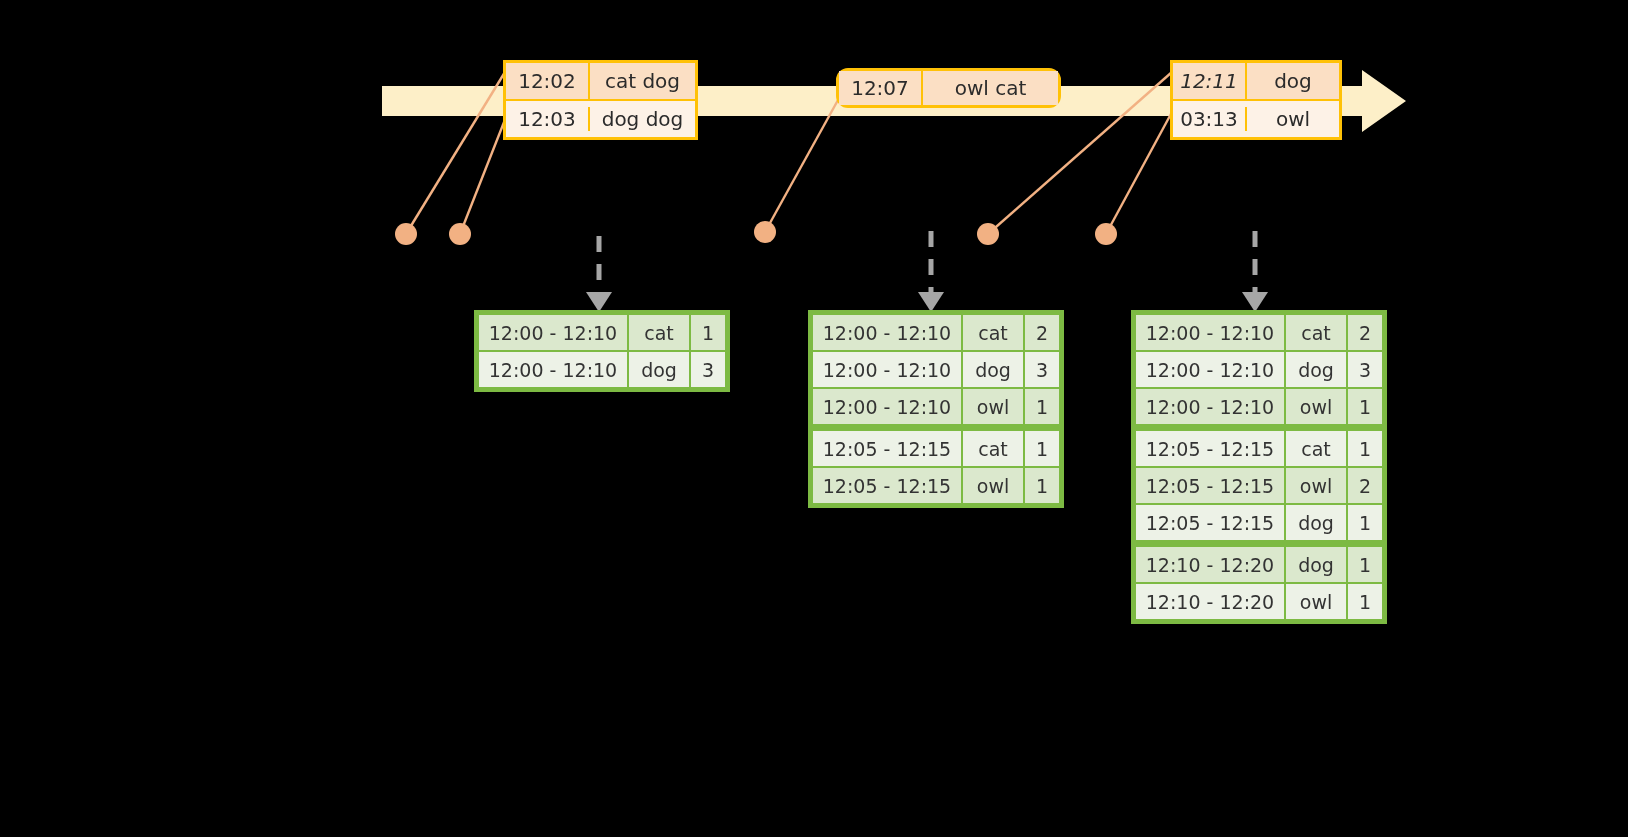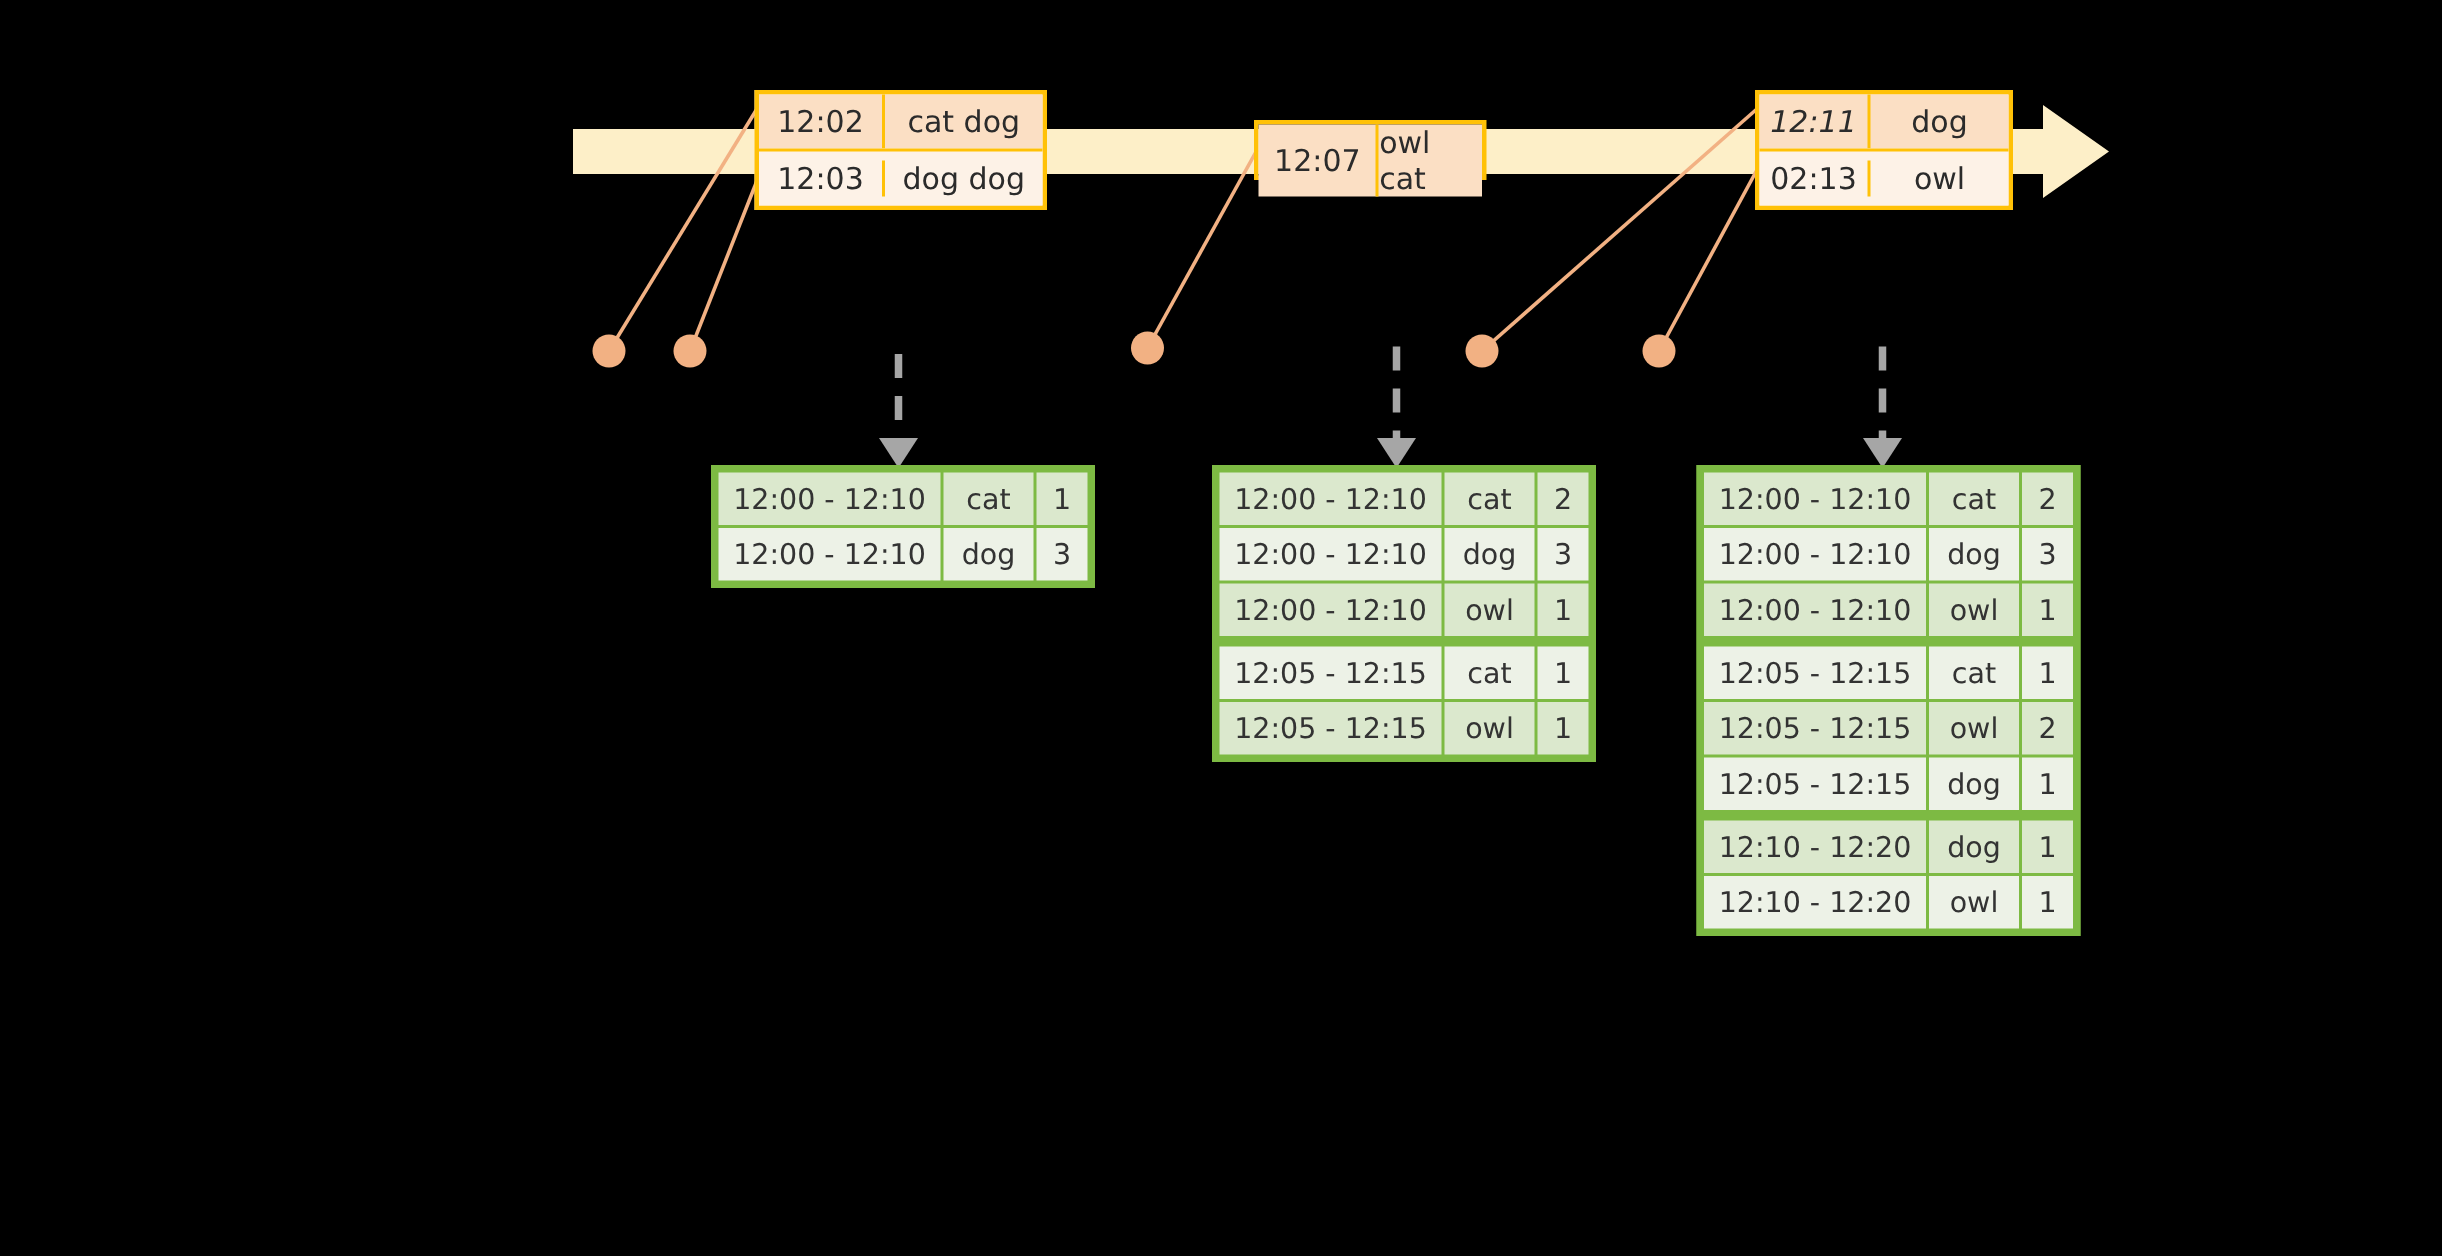--- a/index.html
+++ b/index.html
@@ -71,34 +71,34 @@
     <div class="event-row shaded">
       <span class="ev-time" style="width:82px;">12:02</span>
       <span class="ev-text">cat dog</span>
     </div>
     <div class="event-row plain">
       <span class="ev-time" style="width:82px;">12:03</span>
       <span class="ev-text">dog dog</span>
     </div>
   </div>
 
-  <div class="event-box" style="left:836px;top:80px;width:155px;height:40px;">
+  <div class="event-box" style="left:836px;top:68px;width:225px;height:40px;border-radius:12px;">
     <div class="event-row shaded">
       <span class="ev-time" style="width:82px;">12:07</span>
       <span class="ev-text">owl cat</span>
     </div>
   </div>
 
   <div class="event-box" style="left:1170px;top:60px;width:172px;height:80px;">
     <div class="event-row shaded">
       <span class="ev-time" style="width:72px;font-style:italic;">12:11</span>
       <span class="ev-text">dog</span>
     </div>
     <div class="event-row plain">
-      <span class="ev-time" style="width:72px;">02:13</span>
+      <span class="ev-time" style="width:72px;">03:13</span>
       <span class="ev-text">owl</span>
     </div>
   </div>
 
   <div class="dot" style="left:395px;top:223px;"></div>
   <div class="dot" style="left:449px;top:223px;"></div>
   <div class="dot" style="left:754px;top:221px;"></div>
   <div class="dot" style="left:977px;top:223px;"></div>
   <div class="dot" style="left:1095px;top:223px;"></div>
 

